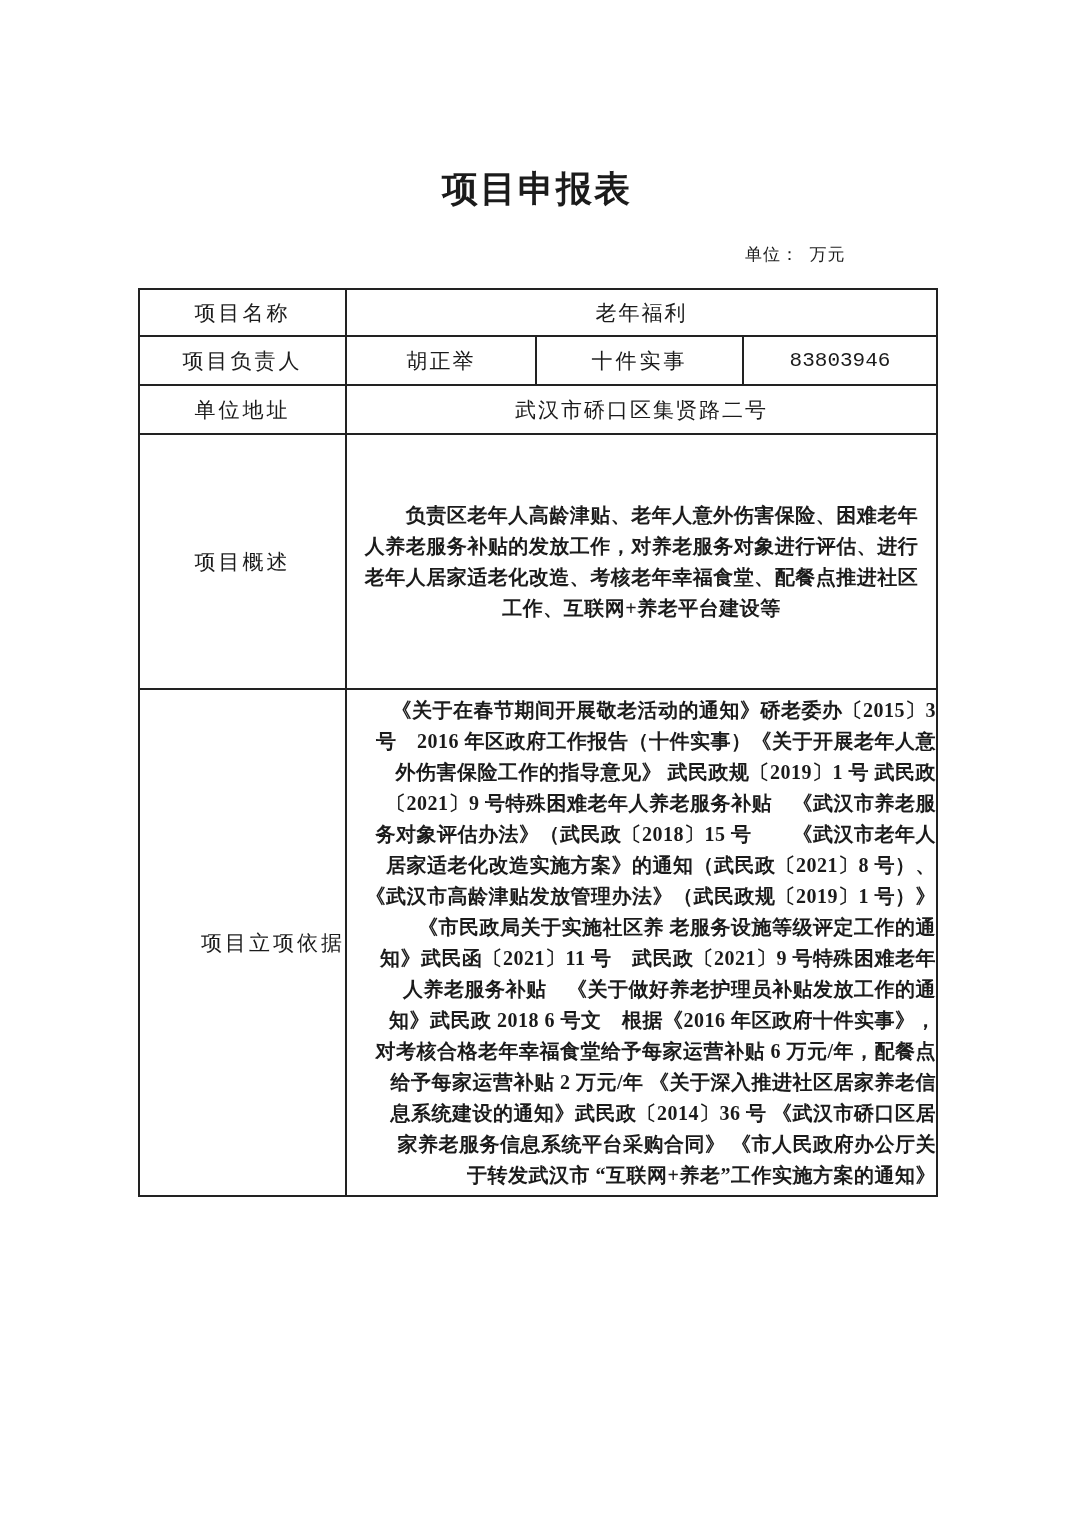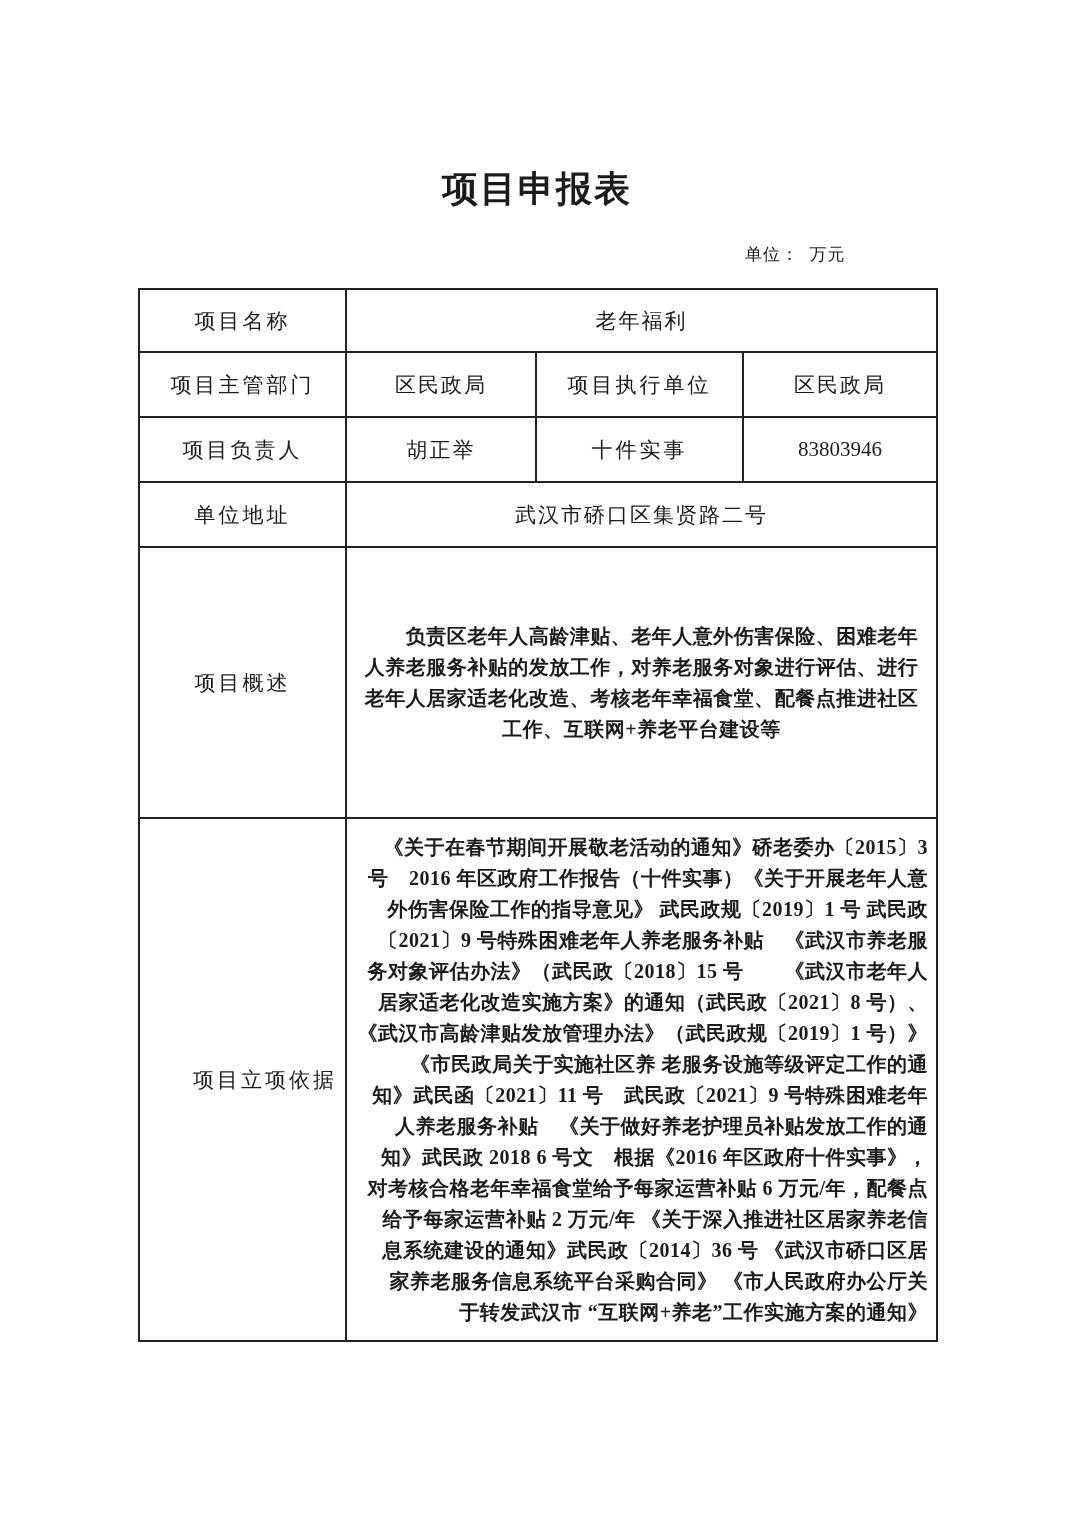--- a/index.html
+++ b/index.html
@@ -39,26 +39,26 @@
     left: 138px;
     width: 798px;
     border-collapse: collapse;
     table-layout: fixed;
   }
   table.form td {
     border: 2px solid #222222;
     font-size: 21px;
     text-align: center;
     vertical-align: middle;
-    padding: 8px;
+    padding: 0;
     overflow: hidden;
   }
   .label-cell { letter-spacing: 3px; }
   .value-cell { letter-spacing: 2px; }
-  .num-cell   { letter-spacing: 0; }
+  .num-cell   { letter-spacing: 0; font-family: Liberation Mono, monospace; }
   .left-cell  { text-align: left; padding-left: 5px; letter-spacing: 2px; }
   tr.r1 td { height: 45px; }
   tr.r2 td, tr.r3 td, tr.r4 td, tr.r5 td { height: 47px; }
   tr.r6 td { height: 46px; }
   tr.r7 td { height: 253px; }
   tr.r8 td { height: 505px; text-align: right; }
   td.para-cell {
     text-align: left;
     padding: 4px 8px;
   }
@@ -84,26 +84,20 @@
     <colgroup>
       <col style="width:207px">
       <col style="width:190px">
       <col style="width:207px">
       <col style="width:194px">
     </colgroup>
     <tbody>
       <tr class="r1">
         <td class="label-cell">项目名称</td>
         <td colspan="3" class="value-cell">老年福利</td>
-      </tr>
-      <tr class="r2">
-        <td class="label-cell">项目主管部门</td>
-        <td class="value-cell">区民政局</td>
-        <td class="label-cell">项目执行单位</td>
-        <td class="value-cell">区民政局</td>
       </tr>
       <tr class="r3">
         <td class="label-cell">项目负责人</td>
         <td class="value-cell">胡正举</td>
         <td class="label-cell">十件实事</td>
         <td class="num-cell">83803946</td>
       </tr>
       <tr class="r4">
         <td class="label-cell">单位地址</td>
         <td colspan="3" class="value-cell">武汉市硚口区集贤路二号</td>

